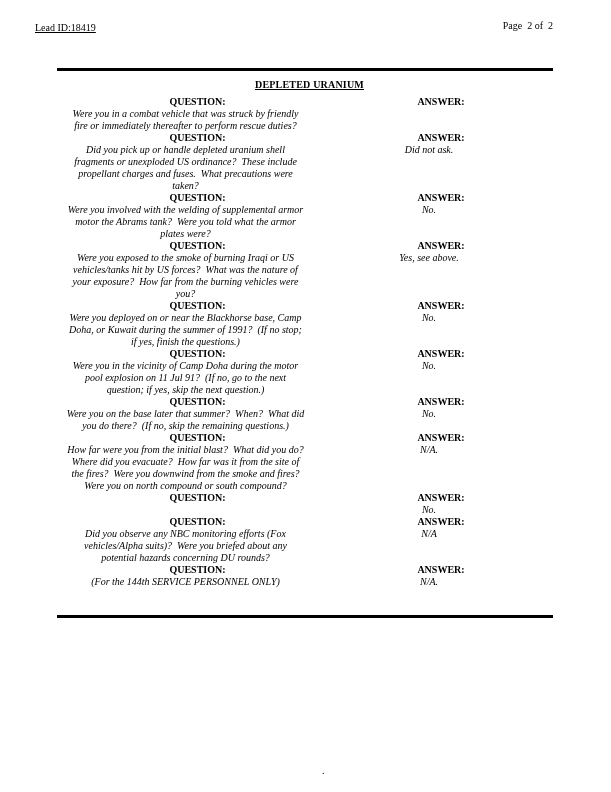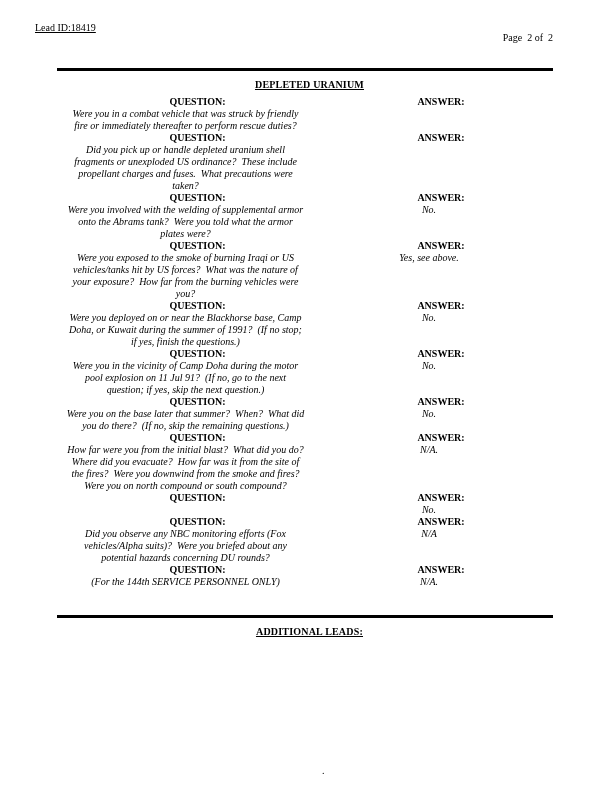--- a/index.html
+++ b/index.html
@@ -18,21 +18,21 @@
   .hdr-left {
     position: absolute;
     left: 35px;
     top: 22px;
     text-decoration: underline;
     white-space: pre;
   }
   .hdr-right {
     position: absolute;
     right: 58px;
-    top: 32px;
+    top: 20px;
     white-space: pre;
   }
   .content {
     position: absolute;
     left: 57px;
     top: 68px;
     width: 496px;
     text-align: center;
   }
   .rule {
@@ -101,27 +101,28 @@
     </div>
   </div>
 
   <div class="qa-row">
     <div class="q-col">
       <div class="label">QUESTION:</div>
       <div class="q-text">Did you pick up or handle depleted uranium shell fragments or unexploded US ordinance?  These include propellant charges and fuses.  What precautions were taken?</div>
     </div>
     <div class="a-col">
       <div class="label">ANSWER:</div>
-    </div>
-  </div>
-
-  <div class="qa-row">
-    <div class="q-col">
-      <div class="label">QUESTION:</div>
-      <div class="q-text">Were you involved with the welding of supplemental armor onto the Abrams tank?  Were you told what the armor plates were?</div>
+      <div class="a-text">Did not ask.</div>
+    </div>
+  </div>
+
+  <div class="qa-row">
+    <div class="q-col">
+      <div class="label">QUESTION:</div>
+      <div class="q-text">Were you involved with the welding of supplemental armor motor the Abrams tank?  Were you told what the armor plates were?</div>
     </div>
     <div class="a-col">
       <div class="label">ANSWER:</div>
       <div class="a-text">No.</div>
     </div>
   </div>
 
   <div class="qa-row">
     <div class="q-col">
       <div class="label">QUESTION:</div>
@@ -206,18 +207,17 @@
     <div class="a-col">
       <div class="label">ANSWER:</div>
       <div class="a-text">N/A.</div>
     </div>
   </div>
 </div>
 
 
     <div class="rule rule-bottom"></div>
 
-    <div class="section-title additional-title">ADDITIONAL LEADS:</div>
   </div>
 
   <div class="stray-dot">.</div>
 
 </div>
 
 </body></html>

